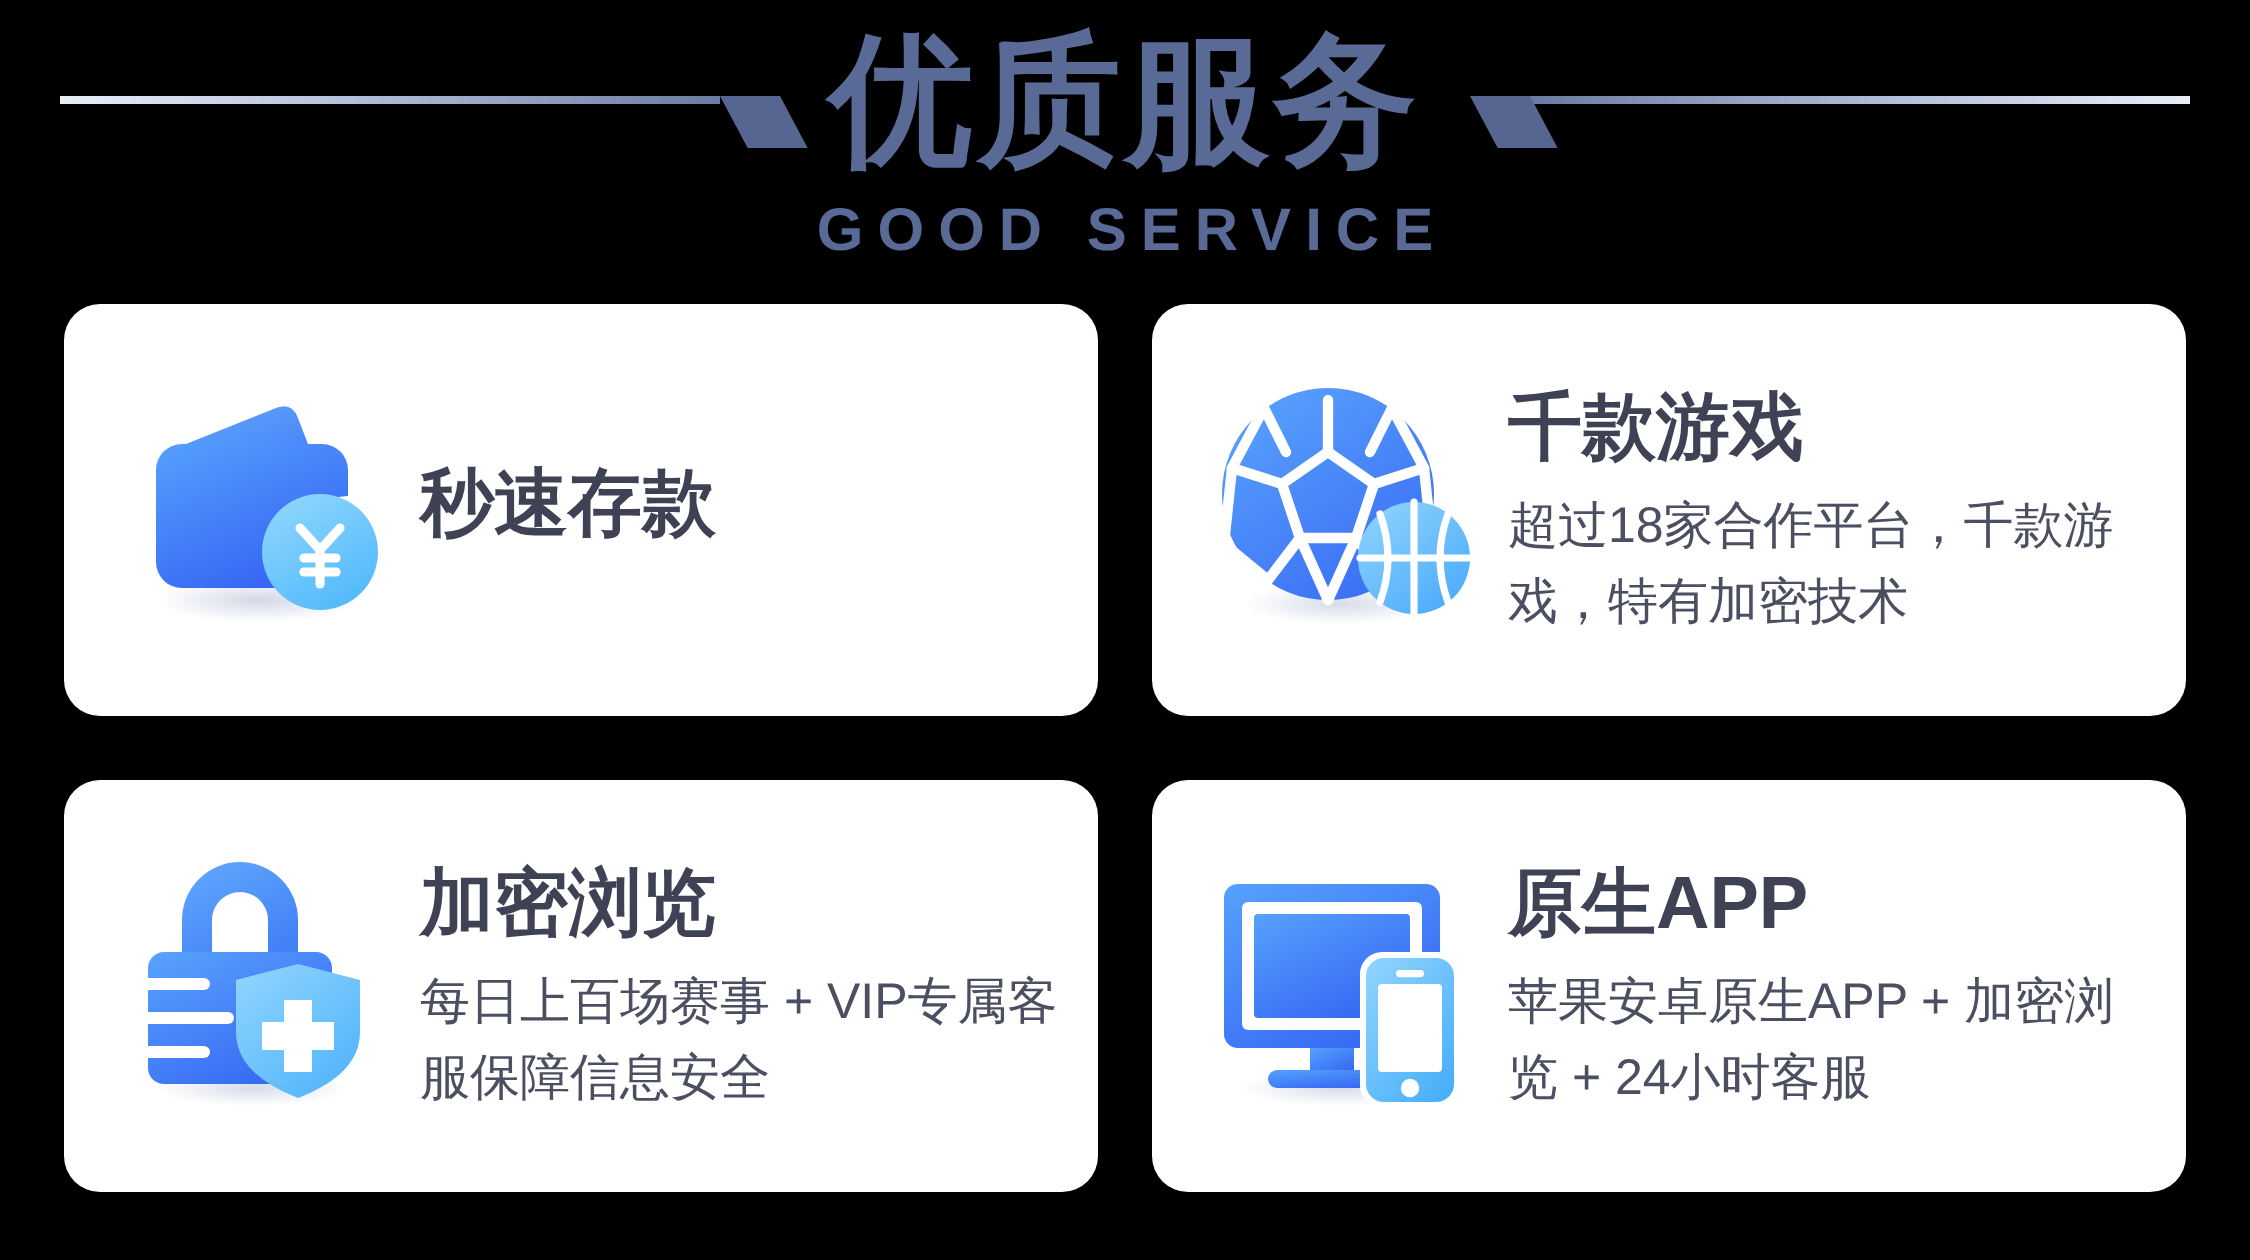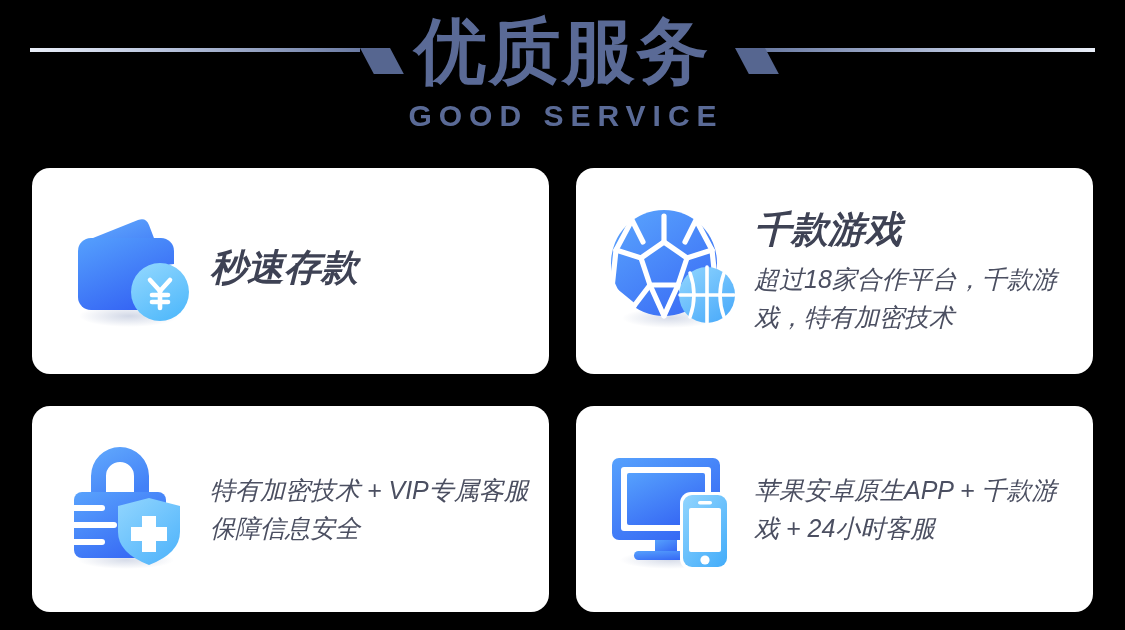--- a/index.html
+++ b/index.html
@@ -91,29 +91,28 @@
     font-weight: 700;
     color: #5a6a96;
     letter-spacing: 7px;
     text-indent: 7px;
   }
 
   
   .grid {
     position: absolute;
     left: 32px;
-    top: 168px;
+    top: 152px;
     width: 1061px;
     height: 444px;
     display: grid;
     grid-template-columns: 517px 517px;
     grid-template-rows: 206px 206px;
     column-gap: 27px;
     row-gap: 32px;
-    font-style: italic;
   }
 
   .card {
     background: #ffffff;
     border-radius: 18px;
     display: flex;
     flex-direction: row;
     align-items: center;
     box-sizing: border-box;
     padding: 0 18px 0 22px;
@@ -288,21 +287,22 @@
         <g stroke="#ffffff" stroke-width="6" stroke-linecap="round">
           <path d="M20 74 L48 74"></path>
           <path d="M20 91 L60 91"></path>
           <path d="M20 108 L48 108"></path>
         </g>
         <path d="M95 64 L126 72 L126 98 Q126 119 95 131 Q64 119 64 98 L64 72 Z" fill="url(#lg3)"></path>
         <path d="M88 82 L102 82 L102 93 L113 93 L113 107 L102 107 L102 118 L88 118 L88 107 L77 107 L77 93 L88 93 Z" fill="#ffffff"></path>
       </svg>
     </div>
     <div class="card-text">
-      <div class="card-desc">特有加密技术 + VIP专属客服保障信息安全</div>
+      <div class="card-title">加密浏览</div>
+      <div class="card-desc">每日上百场赛事 + VIP专属客服保障信息安全</div>
     </div>
   </div>
 
   <div class="card">
     <div class="card-icon">
       <svg width="150" height="150" viewBox="0 0 150 150">
         <defs>
           <linearGradient id="mg1" x1="0" y1="0" x2="0.7" y2="1">
             <stop offset="0" stop-color="#56a1fd"></stop>
             <stop offset="1" stop-color="#3668f4"></stop>
@@ -323,17 +323,18 @@
         <rect x="57" y="106" width="22" height="14" fill="url(#mg1)"></rect>
         <rect x="36" y="117" width="64" height="9" rx="4.5" fill="url(#mg1)"></rect>
         <rect x="82" y="58" width="50" height="78" rx="11" fill="#ffffff"></rect>
         <rect x="85" y="61" width="44" height="72" rx="9" fill="url(#mg2)"></rect>
         <rect x="91" y="74" width="32" height="44" rx="2" fill="#ffffff"></rect>
         <rect x="100" y="67" width="14" height="3.6" rx="1.8" fill="#ffffff"></rect>
         <circle cx="107" cy="126" r="4.6" fill="#ffffff"></circle>
       </svg>
     </div>
     <div class="card-text">
-      <div class="card-desc">苹果安卓原生APP + 千款游戏 + 24小时客服</div>
+      <div class="card-title">原生APP</div>
+      <div class="card-desc">苹果安卓原生APP + 加密浏览 + 24小时客服</div>
     </div>
   </div>
 
 </div>
 
 </body></html>

